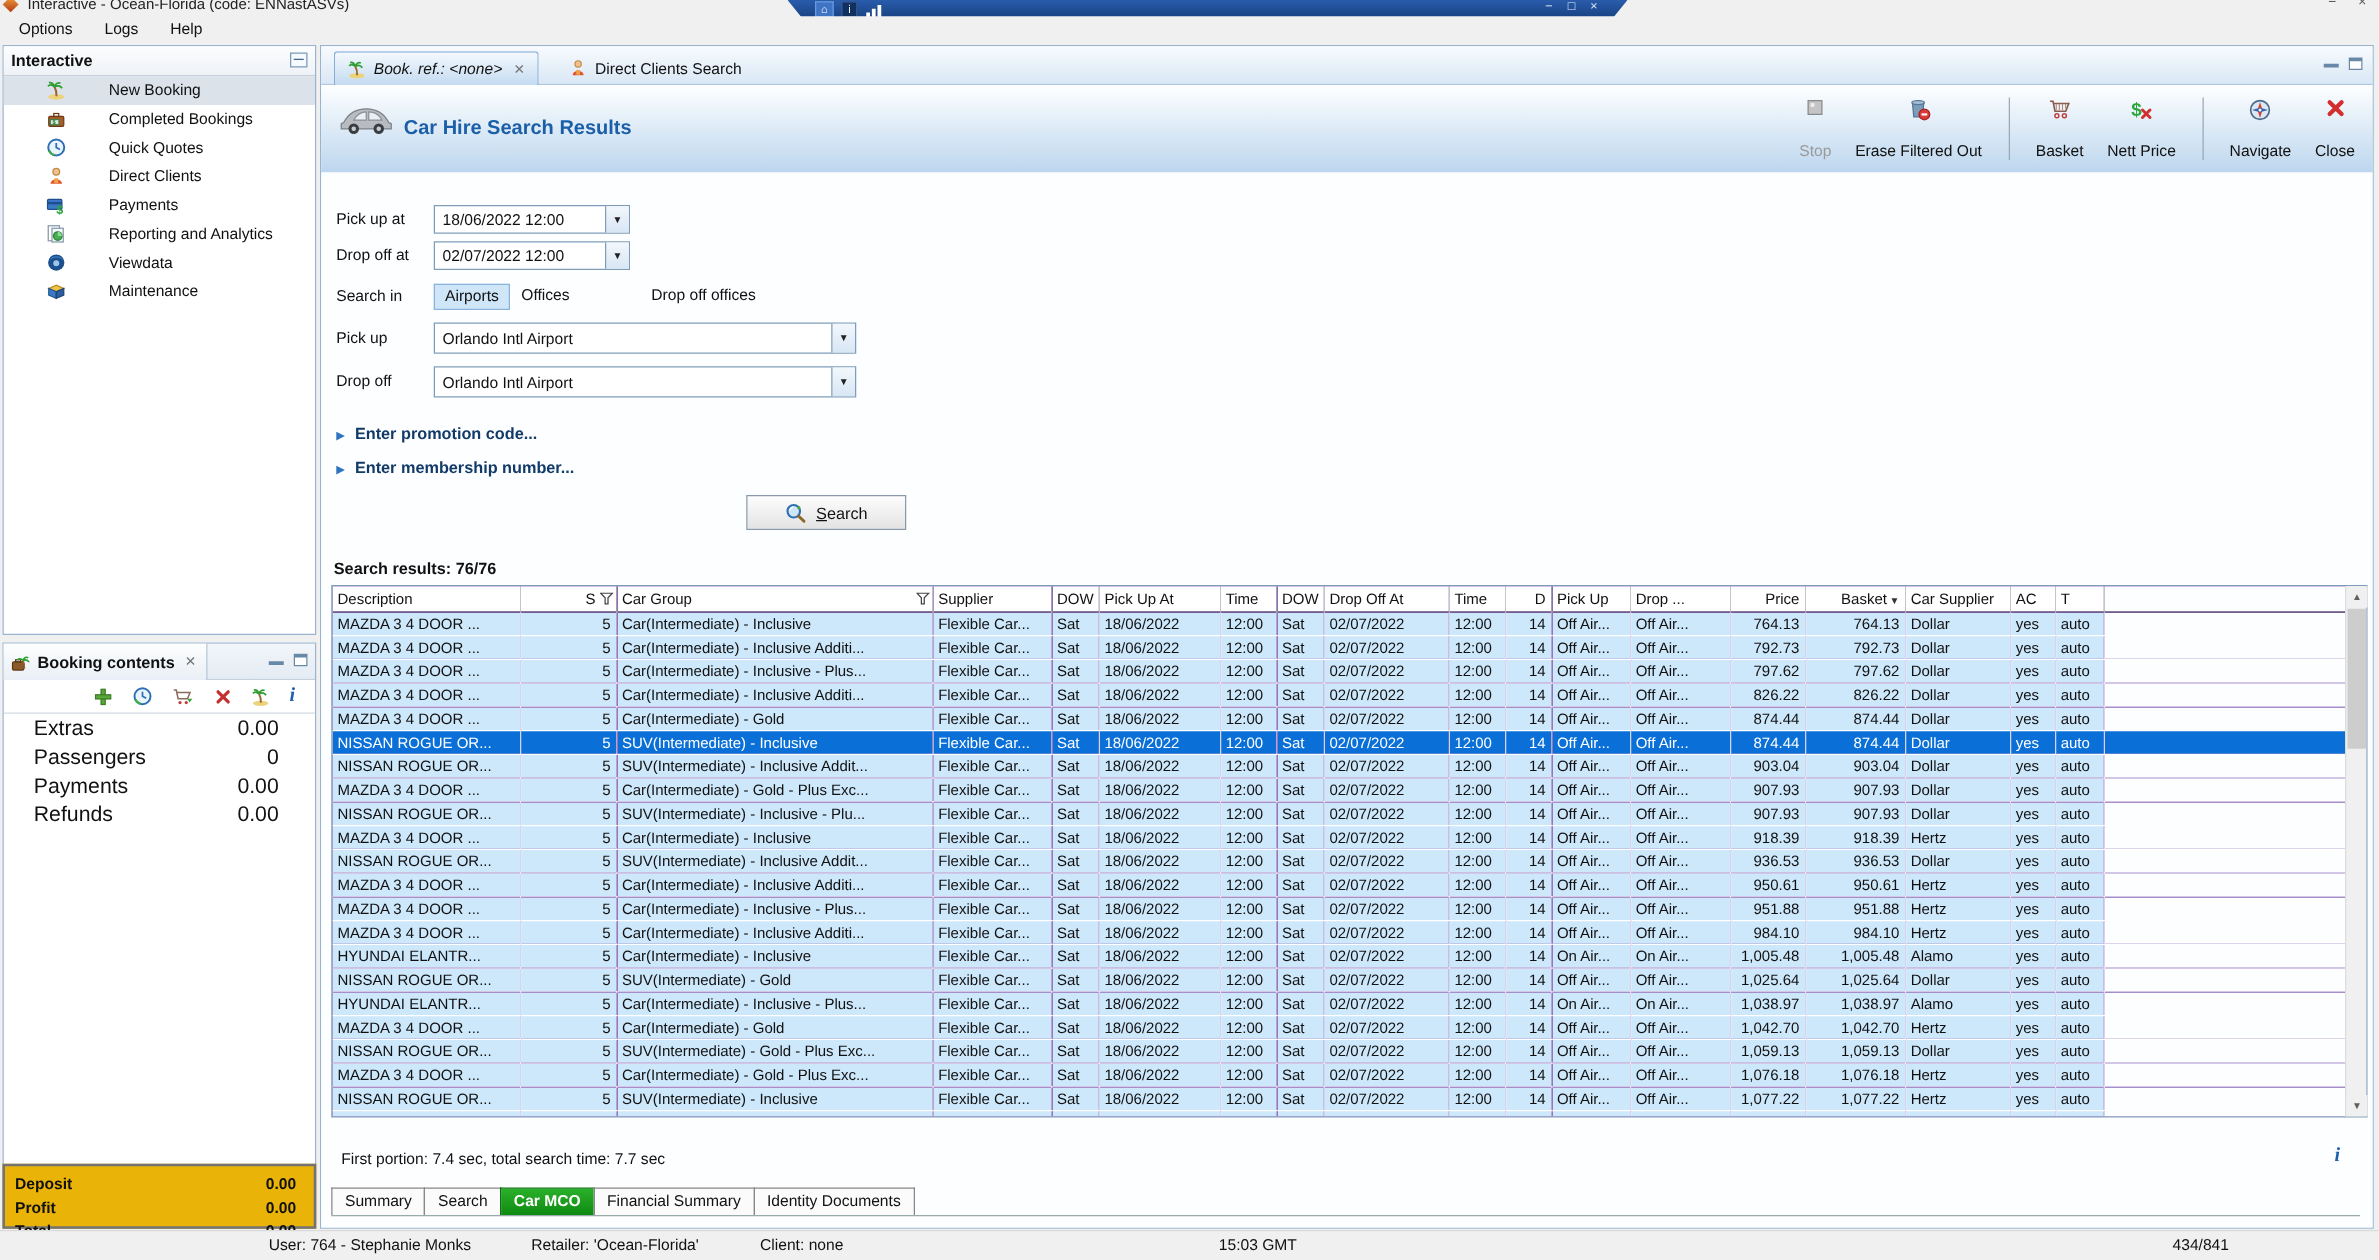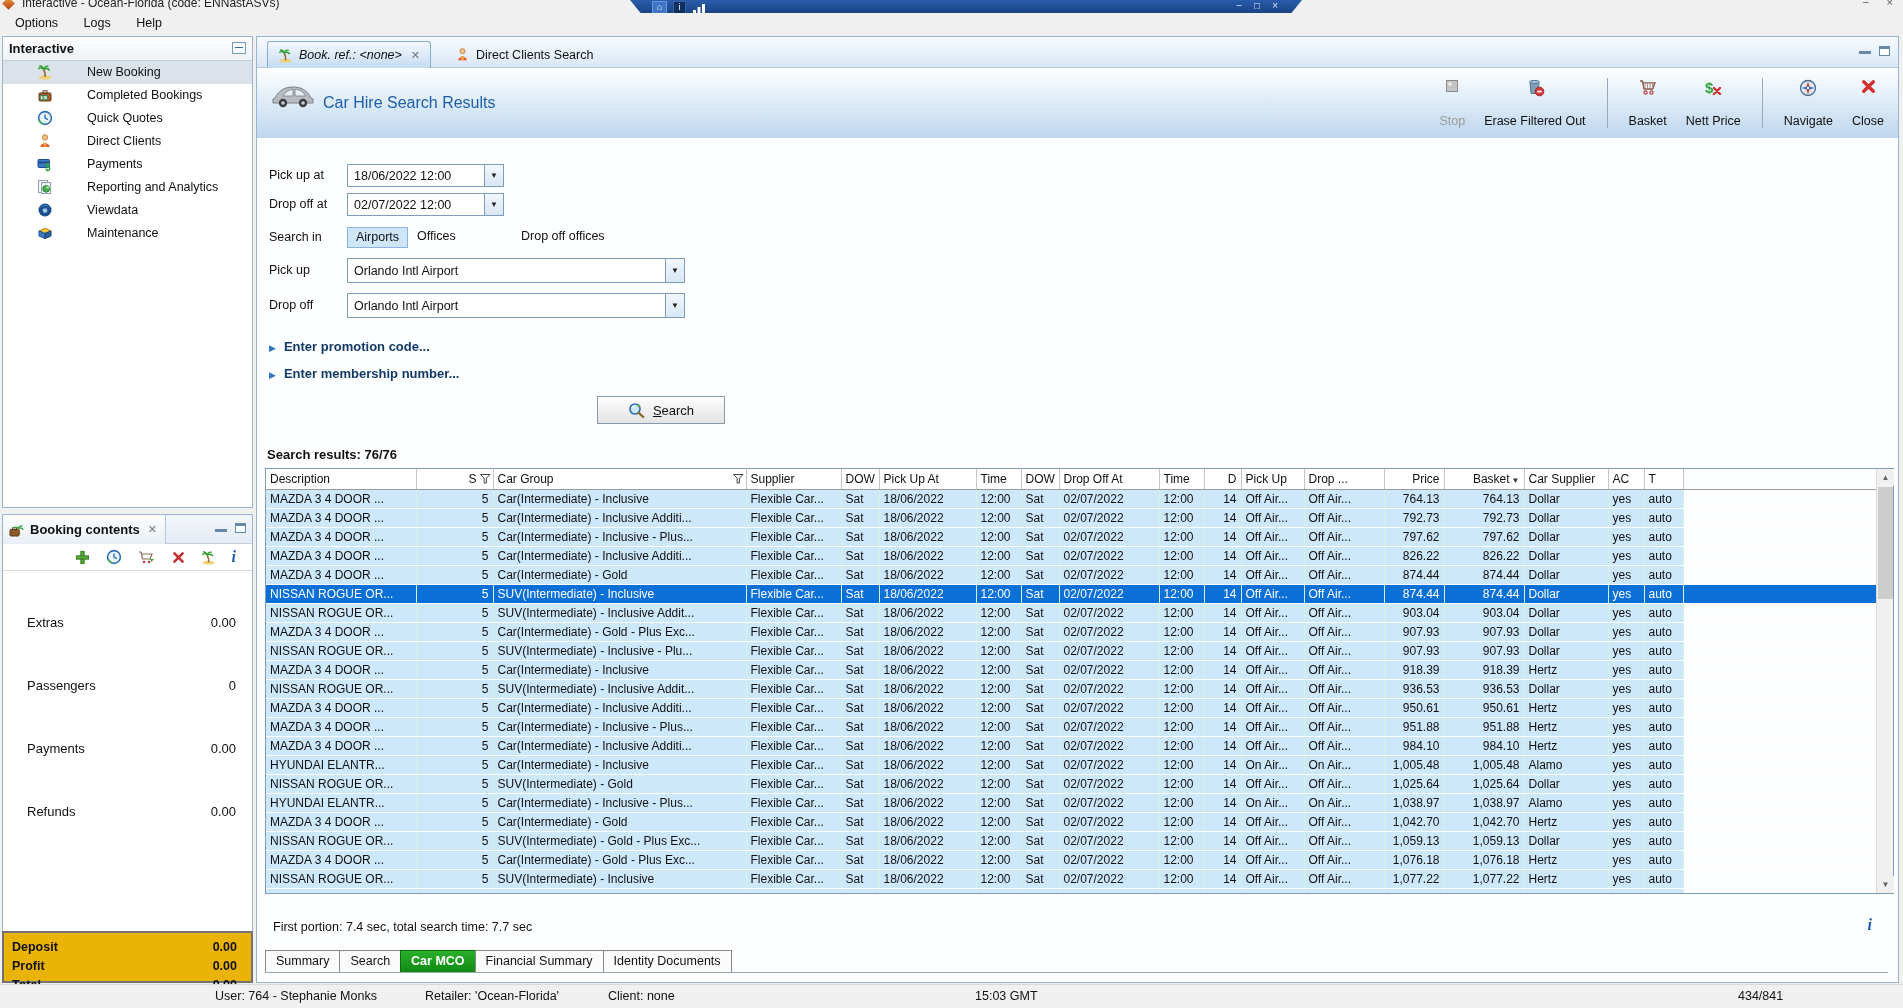--- a/index.html
+++ b/index.html
@@ -41,37 +41,37 @@
   .side-item .icn { position:absolute; left:34px; top:3px; width:16px; height:16px; }
 
   .panel-booking { position:absolute; top:478px; left:0; right:0; bottom:0; }
   .bk-tabrow { height:29px; border-bottom:1px solid #c4d0de; position:relative; background:linear-gradient(#f2f6fa,#e4ebf3); }
   .bk-tab { display:inline-flex; align-items:center; height:29px; padding:0 8px 0 6px; gap:5px; background:linear-gradient(#fdfefe,#e9eff6); border-right:1px solid #b8c8d8; font-weight:bold; font-size:13px; }
   .tab-close { color:#777; font-size:11px; font-weight:bold; margin-left:3px; }
   .bk-winctrls { position:absolute; right:6px; top:8px; display:flex; gap:8px; align-items:center; }
   .min-box { width:12px; height:3px; background:#6888a8; margin-top:5px; }
   .max-box { width:11px; height:10px; border:1px solid #6888a8; border-top:3px solid #6888a8; background:#fff; }
   .bk-toolbar { height:27px; border-bottom:1px solid #d4dce4; display:flex; justify-content:flex-end; align-items:center; gap:16px; padding-right:16px; }
-  .bc-row { height:23px; line-height:23px; font-size:13px; padding:0 16px 0 24px;margin-top:40px; }
+  .bc-row { height:23px; line-height:23px; font-size:17px; padding:0 29px 0 24px; }
   .bc-row .val { float:right; }
   .totals-box { position:absolute; left:-1px; right:-1px; bottom:-1px; height:52px; border:2px solid #737373; background:#eab308; padding:7px 14px 0 8px; }
   .tot-row { height:19px; font-weight:bold; font-size:12.5px; }
   .tot-row .val { float:right; }
 
   
   .editor { position:absolute; left:256px; top:36px; right:4px; bottom:25px; background:#fff; border:1px solid #9ab4d0; }
   .etabbar { position:absolute; top:0; left:0; right:0; height:31px; background:linear-gradient(#f8fbfe,#d9e7f5); border-bottom:1px solid #b0c8e0; }
   .etab { position:absolute; top:4px; height:27px; display:flex; align-items:center; gap:6px; padding:0 10px; font-size:12.5px; white-space:nowrap; }
   .etab.active { left:10px; border:1px solid #88aed6; border-bottom:none; border-radius:3px 3px 0 0; background:linear-gradient(#f4f9fd,#c4dbf1);font-style:italic; }
   .etab.inactive { left:188px;justify-content:flex-end; }
   .ecorner { position:absolute; right:8px; top:9px; display:flex; gap:8px; }
 
   .eheader { position:absolute; top:31px; left:0; right:0; height:70px; background:linear-gradient(#feffff,#bcd6ee); }
   .car-ico { position:absolute; left:14px; top:12px; }
-  .etitle { position:absolute; left:66px; top:26px; font-size:16px; font-weight:normal; color:#1a5fa8; }
+  .etitle { position:absolute; left:66px; top:26px; font-size:16px; font-weight:bold; color:#1a5fa8; }
   .etools { position:absolute; right:12px; top:8px; height:54px; display:flex; align-items:stretch; gap:15px; }
   .etool { display:flex; flex-direction:column; align-items:center; justify-content:space-between; padding:2px 2px; font-size:12.5px; }
   .etool .lbl { margin-top:4px; }
   .etool.disabled .lbl { color:#9a9a9a; }
   .etool-sep { width:1px; background:#9aa8b8; margin:2px 4px; }
 
   .econtent { position:absolute; top:101px; left:0; right:0; bottom:0; background:#fdfeff; }
   .frm-label { position:absolute; left:12px; font-size:12.5px; }
   .combo { position:absolute; height:23px; border:1px solid #7f9db9; background:#fff; font-size:12.5px; display:flex; align-items:center; }
   .combo .cval { flex:1; padding:0 6px; white-space:nowrap; overflow:hidden; }
@@ -81,21 +81,21 @@
   .disclosure { position:absolute; left:12px; font-weight:bold; font-size:13px; color:#123a68; }
   .disclosure .arr { color:#2f74c0; font-size:9px; margin-right:8px; }
   .search-btn { position:absolute; left:340px; top:258px; width:128px; height:28px; border:1px solid #8a9aaa; background:linear-gradient(#fdfdfd,#e3e3e3); display:flex; align-items:center; justify-content:center; gap:7px; font-size:13px; }
   .search-btn .sl { display:block; }
   .search-btn .sl::first-letter { text-decoration:underline; }
   .results-label { position:absolute; left:10px; top:309px; font-weight:bold; font-size:13px; }
 
   
   .results { position:absolute; left:8px; top:330px; width:1629px; height:426px; border:1px solid #7f9db9; background:#fff; }
   .grid-clip { position:absolute; left:0; top:0; right:17px; bottom:0; overflow:hidden; }
-  table.grid { table-layout:fixed; border-collapse:collapse; width:1612px; background:#22c55e; }
+  table.grid { table-layout:fixed; border-collapse:collapse; width:1612px; background:#4c1d95; }
   .grid th { position:relative; background:#fff; border-right:1px solid #c5c5c5; border-bottom:1px solid #9a9a9a; font-weight:normal; font-size:12px; height:20px; padding:0 4px; text-align:left; white-space:nowrap; overflow:hidden; }
   .grid td { background:#cde7fb; border-right:1px solid rgba(255,255,255,.8); border-bottom:1px solid #fff; font-size:12px; height:19px; padding:0 4px; white-space:nowrap; overflow:hidden; }
   .grid td.filler, .grid th.filler { background:#fdfeff; border-right:none; }
   .grid .r { text-align:right; }
   .grid tr.selected td { background:#0a70d8; color:#fff; }
   .funnel { position:absolute; right:2px; top:5px; }
   .sortmark { font-size:8px; color:#333; margin-left:2px; }
   .vscroll { position:absolute; right:0; top:0; bottom:0; width:17px; background:#f0f0f0; border-left:1px solid #dcdcdc; }
   .vs-arrow { position:absolute; left:0; width:17px; height:17px; color:#606060; font-size:8px; text-align:center; line-height:17px; background:#f0f0f0; }
   .vs-thumb { position:absolute; left:1px; width:15px; top:18px; height:112px; background:#cdcdcd; }

